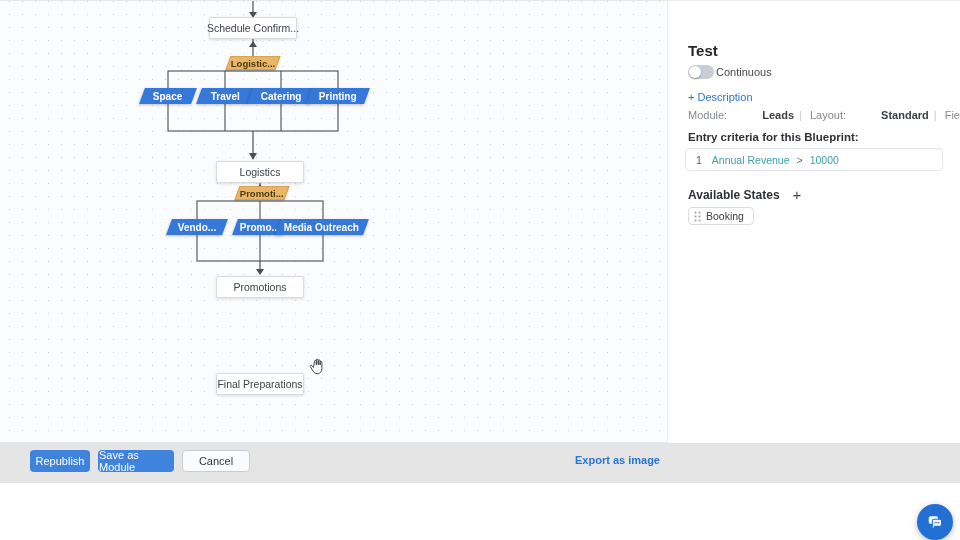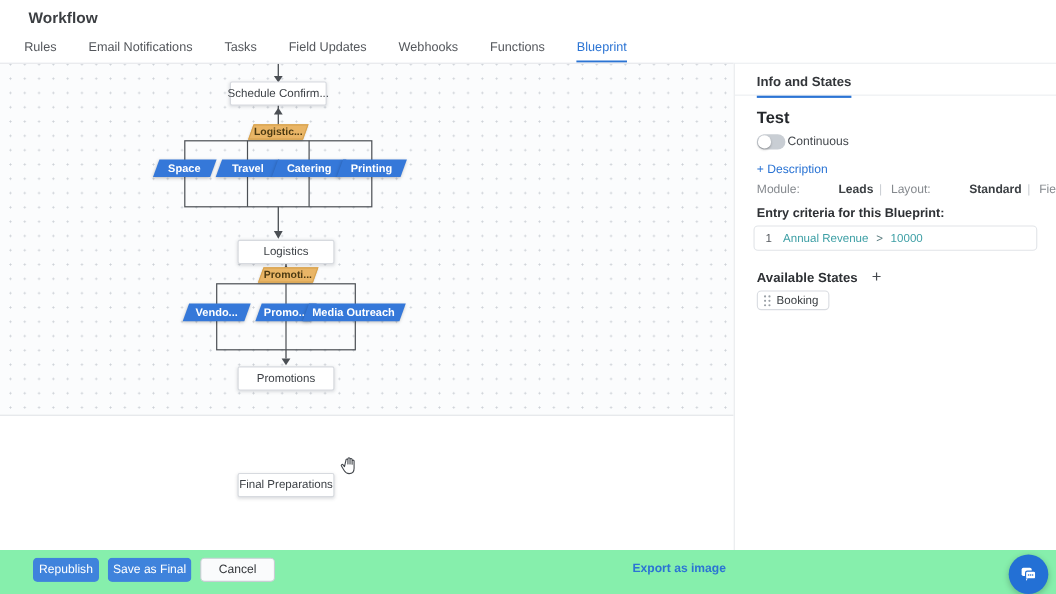--- a/index.html
+++ b/index.html
@@ -8,21 +8,21 @@
 
   
   .header { position:relative; height:57px; background:#fff; }
   .title { position:absolute; left:26px; top:8px; font-size:14px; font-weight:bold; color:#3b3e42; }
   .tabs { position:absolute; left:22px; bottom:0; display:flex; gap:29px; }
   .tab { font-size:11.5px; color:#54575c; padding-bottom:6px; border-bottom:2px solid transparent; cursor:pointer; white-space:nowrap; }
   .tab.active { color:#2b74d4; border-bottom-color:#2b74d4; }
 
   
   .main { display:flex; height:443px; }
-  .canvas { position:relative; width:667px; height:321px; flex:0 0 667px;
+  .canvas { position:relative; width:667px; height:443px; flex:0 0 667px;
     background-color:#fbfcfd;
     background-image:radial-gradient(circle, #ccd0d6 0.8px, transparent 1px);
     background-size:13px 13px; background-position:3px 7px;
     border-top:1px solid #e5e7ea; border-bottom:1px solid #e2e4e8; }
   .connectors { position:absolute; left:0; top:0; width:667px; height:443px; }
 
   .state { position:absolute; width:88px; height:22px; background:#fff; border:1px solid #d7dadf; border-radius:2px;
     box-shadow:0 1px 3px rgba(40,50,60,.15); display:flex; align-items:center; justify-content:center;
     font-size:10.5px; color:#3e4247; cursor:pointer; white-space:nowrap; }
   .t-orange { position:absolute; height:14px; background:#e9b566; border:1px solid #d8a24e; transform:skewX(-20deg);
@@ -55,49 +55,37 @@
   .criteria-box .fld { color:#3d9fa5; }
   .criteria-box .op { color:#55787b; margin:0 7px; }
   .criteria-box .val { color:#3d9fa5; }
   .avail-row { position:absolute; left:20px; top:186px; display:flex; align-items:center; gap:13px; }
   .avail-title { font-size:12px; font-weight:bold; color:#2e3135; }
   .plus-btn { font-size:15px; color:#45494e; cursor:pointer; line-height:1; }
   .state-chip { position:absolute; left:20px; top:206px; height:18px; border:1px solid #d9dce1; border-radius:4px;
     background:#fff; display:flex; align-items:center; padding:0 9px 0 5px; gap:5px; font-size:10.5px; color:#3c4044; cursor:pointer;justify-content:flex-end; }
 
   
-  .footbar { position:relative; height:40px; background:#86efac; }
+  .footbar { position:relative; height:40px; background:#e5e5e5; }
   .btn { position:absolute; top:7px; height:22px; border-radius:4px; font-size:11px; display:flex; align-items:center;
     justify-content:center; cursor:pointer; border:1px solid transparent; }
   .btn-blue { background:#3f83dc; color:#fff; }
   .btn-republish { left:30px; width:60px; }
   .btn-save { left:98px; width:76px; }
   .btn-cancel { left:182px; width:68px; background:#fafbfc; border-color:#c8cdd3; color:#34373b; }
   .export-link { position:absolute; left:575px; top:11px; font-size:11px; font-weight:bold; color:#2b74d4; cursor:pointer; }
 
   .chat-fab { position:absolute; left:917px; top:504px; width:36px; height:36px; border-radius:50%; background:#2370d5;
     box-shadow:0 2px 6px rgba(0,0,0,.25); display:flex; align-items:center; justify-content:center; cursor:pointer; z-index:20; }
 </style>
 </head>
 <body>
 
 <div class="app">
 
-  <div class="header">
-    <div class="title">Workflow</div>
-    <div class="tabs">
-      <div class="tab">Rules</div>
-      <div class="tab">Email Notifications</div>
-      <div class="tab">Tasks</div>
-      <div class="tab">Field Updates</div>
-      <div class="tab">Webhooks</div>
-      <div class="tab">Functions</div>
-      <div class="tab active">Blueprint</div>
-    </div>
-  </div>
 
   <div class="main">
 
     <div class="canvas">
       <svg class="connectors" viewBox="0 0 667 443" fill="none">
 
         <path d="M253 0 V12" stroke="#4b4f54" stroke-width="1.2"></path>
         <polygon points="249,11 257,11 253,17" fill="#4b4f54"></polygon>
 
         <path d="M253 38 V57" stroke="#4b4f54" stroke-width="1.2"></path>
@@ -153,23 +141,20 @@
       <div class="t-blue" style="left:278px; top:218px; width:88px;">
         <span>Media Outreach</span>
       </div>
 
       <svg class="hand-cursor" viewBox="0 0 20 20">
         <path d="M7.2 11.2 L5.9 9.6 c-.75-.9-2.1.1-1.5 1.1 l2.6 4.3 c1.1 1.8 2.3 2.6 4.4 2.6 c3 0 4.5-1.9 4.5-4.9 V6.2 a.9.9 0 0 0-1.8 0 V9 V4.8 a.95.95 0 0 0-1.9 0 V8.8 V4.1 a.95.95 0 0 0-1.9 0 V8.8 V5.2 a.9.9 0 0 0-1.8 0 Z" fill="#ffffff" stroke="#43474c" stroke-width="1" stroke-linejoin="round" stroke-linecap="round"></path>
       </svg>
     </div>
 
     <div class="panel">
-      <div class="panel-tabrow">
-        <div class="panel-tab">Info and States</div>
-      </div>
       <div class="bp-name">Test</div>
 
       <div class="toggle-row">
         <div class="toggle">
             <div class="knob"></div>
           </div>
         <div class="toggle-label">Continuous</div>
       </div>
 
       <div class="desc-link">+ Description</div>
@@ -206,21 +191,21 @@
           <circle cx="1.5" cy="9.5" r="1" fill="#9aa0a6"></circle>
             <circle cx="5.5" cy="9.5" r="1" fill="#9aa0a6"></circle>
         </svg>
         <span>Booking</span>
       </div>
     </div>
   </div>
 
   <div class="footbar">
     <div class="btn btn-blue btn-republish">Republish</div>
-    <div class="btn btn-blue btn-save">Save as Final</div>
+    <div class="btn btn-blue btn-save">Save as Module</div>
     <div class="btn btn-cancel">Cancel</div>
     <div class="export-link">Export as image</div>
   </div>
 
   <div class="chat-fab">
     <svg width="20" height="20" viewBox="0 0 24 24">
       <rect x="4.5" y="5" width="11" height="9" rx="2" fill="#ffffff"></rect>
       <rect x="8.8" y="8.6" width="11" height="8.6" rx="2" fill="#ffffff" stroke="#2370d5" stroke-width="1.3"></rect>
       <path d="M11.2 16.8 L9.4 19.4 L9.4 16.8 Z" fill="#ffffff"></path>
       <circle cx="12.1" cy="12.9" r="0.9" fill="#2370d5"></circle>

